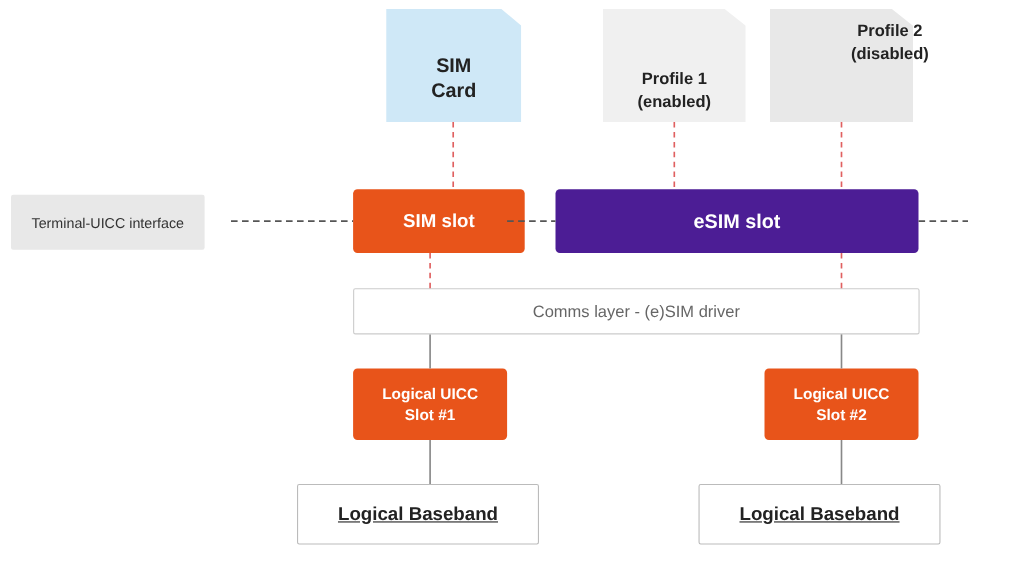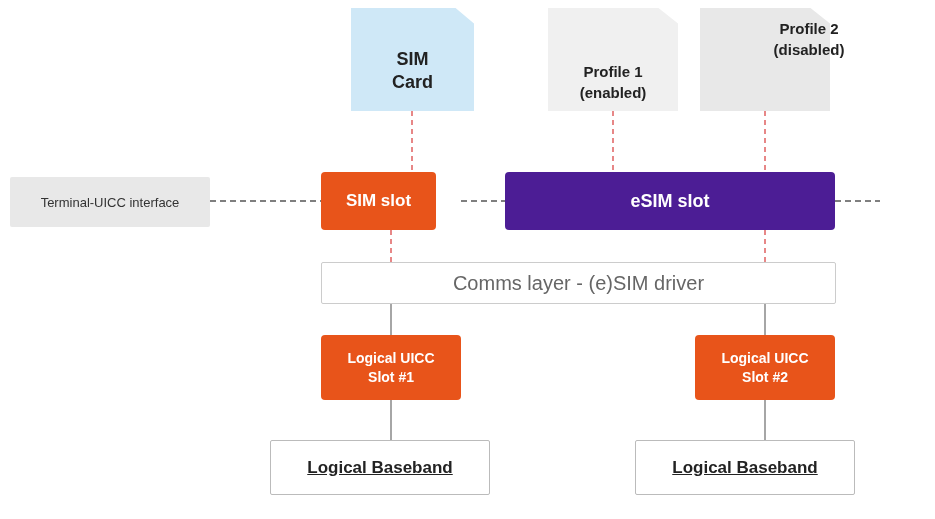--- a/index.html
+++ b/index.html
@@ -83,40 +83,40 @@
       font-weight: bold;
       color: #222;
       line-height: 1.4;
     }
 
     
     .terminal-box {
       position: absolute;
       top: 177px;
       left: 10px;
-      width: 200px;
+      width: 176px;
       height: 50px;
       background: #e8e8e8;
       display: flex;
       align-items: center;
       justify-content: center;
       border-radius: 2px;
     }
     .terminal-label {
       font-size: 13px;
       color: #333;
       text-align: center;
     }
 
     
     .sim-slot-box {
       position: absolute;
       top: 172px;
       left: 321px;
-      width: 115px;
+      width: 156px;
       height: 58px;
       background: #e8541a;
       border-radius: 4px;
       display: flex;
       align-items: center;
       justify-content: center;
     }
     .sim-slot-label {
       font-size: 17px;
       font-weight: bold;
@@ -150,21 +150,21 @@
       width: 515px;
       height: 42px;
       background: #fff;
       border: 1.5px solid #ccc;
       border-radius: 2px;
       display: flex;
       align-items: center;
       justify-content: center;
     }
     .comms-label {
-      font-size: 20px;
+      font-size: 15px;
       color: #666;
     }
 
     
     .logical1-box {
       position: absolute;
       top: 335px;
       left: 321px;
       width: 140px;
       height: 65px;

